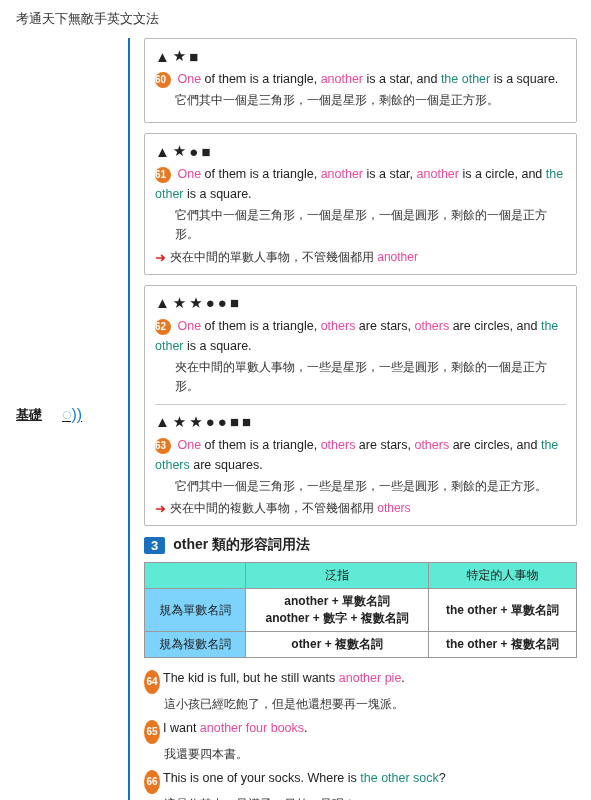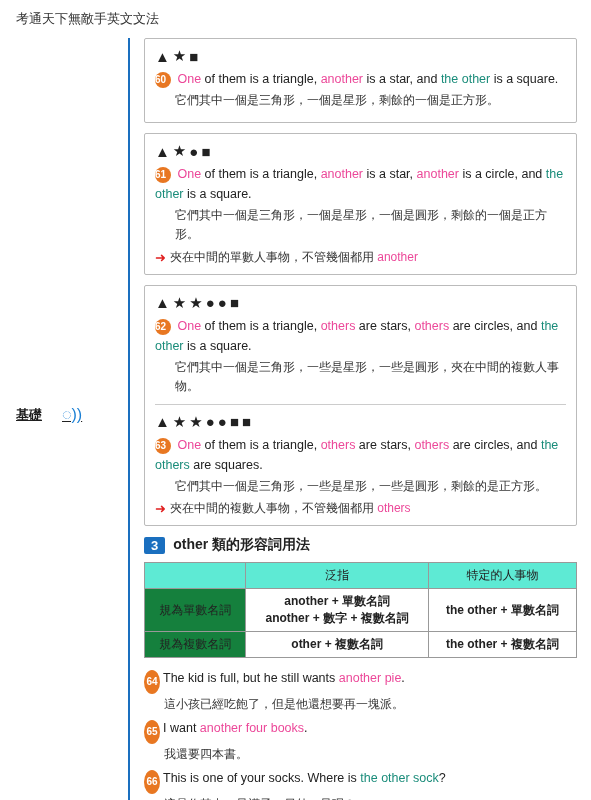--- a/index.html
+++ b/index.html
@@ -135,21 +135,21 @@
     .grammar-table th, .grammar-table td {
       border: 1px solid #999;
       padding: 4px 8px;
       text-align: center;
     }
     .grammar-table th {
       background: #5eead4;
       font-weight: normal;
     }
     .grammar-table td.row-header {
-      background: #15803d;
+      background: #7dd3fc;
       text-align: center;
     }
     .grammar-table td.bold-content {
       font-weight: bold;
     }
     
     .example-sentence {
       font-size: 12.5px;
       line-height: 1.6;
       margin-bottom: 1px;
@@ -248,21 +248,21 @@
         <span>★</span>
         <span>★</span>
         <span>●</span>
         <span>●</span>
         <span>■</span>
       </div>
       <div class="example-line">
         <span class="num-circle">62</span>
         <span class="highlight-blue">One</span> of them is a triangle, <span class="highlight-blue">others</span> are stars, <span class="highlight-blue">others</span> are circles, and <span class="highlight-teal">the other</span> is a square.
       </div>
-      <div class="chinese-line">它們其中一個是三角形，一些是星形，一些是圓形，夾在中間的複數人事物。</div>
+      <div class="chinese-line">夾在中間的單數人事物，一些是星形，一些是圓形，剩餘的一個是正方形。</div>
       <hr class="divider-line">
       <div class="shape-row">
         <span>▲</span>
         <span>★</span>
         <span>★</span>
         <span>●</span>
         <span>●</span>
         <span>■</span>
         <span>■</span>
       </div>

